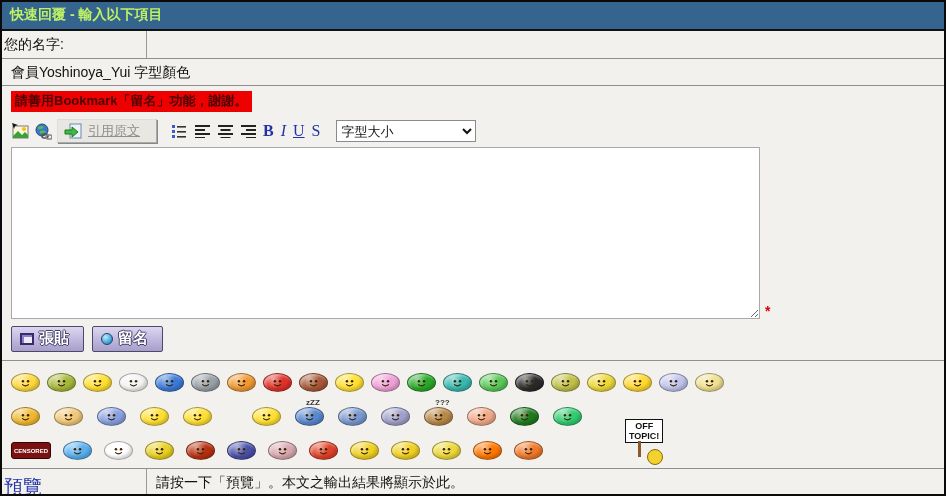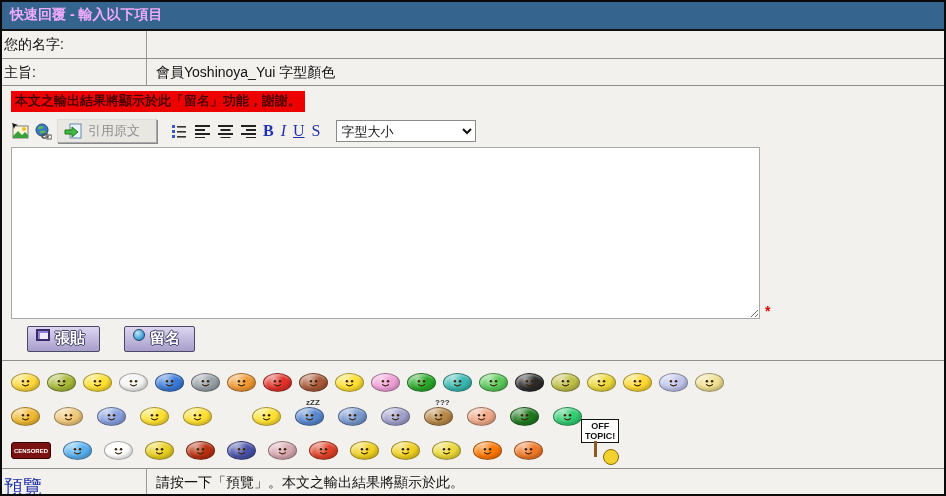--- a/index.html
+++ b/index.html
@@ -8,21 +8,21 @@
   .panel {
     width: 946px; height: 496px;
     border: 2px solid #0a0a0a;
     background: #f2f1ee;
     display: flex; flex-direction: column;
     overflow: hidden;
   }
   .titlebar {
     background: #35648f;
     border-bottom: 2px solid #111;
-    color: #f0abfc; font-weight: bold; font-size: 14px;
+    color: #bef264; font-weight: bold; font-size: 14px;
     padding: 4px 8px 5px 8px;
     flex: 0 0 auto;
   }
   .row {
     display: flex; align-items: stretch;
     border-bottom: 1px solid #8f8f8f;
     flex: 0 0 auto;
   }
   .row:last-child { border-bottom: none; }
   .labelcell {
@@ -49,20 +49,21 @@
   .toolbar { display: flex; align-items: center; gap: 5px; margin: 6px 0 3px 0; height: 26px; }
   .tbicon { width: 18px; height: 18px; display: inline-flex; align-items: center; justify-content: center; cursor: pointer; }
   .quote-btn {
     display: inline-flex; align-items: center; gap: 6px;
     background: #e9e7e1;
     border: 1px solid #aaa;
     border-top-color: #ddd; border-left-color: #ddd;
     box-shadow: 1px 1px 0 #888;
     padding: 2px 16px 2px 6px; font-size: 13px; color: #8f8f8f;
     margin-right: 8px;
+    text-decoration: underline;
   }
   .fmt-letter { font-family: "Liberation Serif", serif; color: #2233aa; font-size: 16px; line-height: 1; cursor: pointer; padding: 0 1px; }
   .fmt-b { font-weight: bold; }
   .fmt-i { font-style: italic; }
   .fmt-u { text-decoration: underline; }
   .toolbar select {
     height: 22px; font-size: 13px;
     border: 1px solid #8a8a8a; background: #fff; color: #111;
   }
   .sel-size { width: 140px; margin-left: 10px; }
@@ -72,28 +73,27 @@
     width: 749px; height: 172px;
     border: 1px solid #a9a9a9;
     background: #fff;
     resize: both;
     font-size: 13px; font-family: "Liberation Sans", sans-serif;
     outline: none;
   }
   .required { color: #e00000; font-weight: bold; font-size: 14px; margin-left: 5px; align-self: flex-end; }
   .btnrow { margin-top: 7px; display: flex; gap: 8px; }
   .lav-btn {
-    display: inline-flex; align-items: flex-start; gap: 5px;
+    display: inline-flex; align-items: center; gap: 5px;
     background: linear-gradient(#ddd6f0, #a79ecb);
     border: 1px solid #4a4a66;
     border-radius: 2px;
     padding: 2px 14px 3px 8px;
     font-size: 15px; font-weight: bold; color: #fff; cursor: pointer;
     text-shadow: 1px 0 #44406a, -1px 0 #44406a, 0 1px #44406a, 0 -1px #44406a;
-    margin-left: 16px;
   }
   .btn-glyph { width: 14px; height: 12px; display: inline-block; }
   .glyph-window { background: #efeaf8; border: 2px solid #3a2a6a; box-shadow: inset 2px 2px 0 #8f7fd0; }
   .glyph-ball { width: 12px; height: 12px; border-radius: 50%; background: radial-gradient(circle at 35% 30%, #bfeaf8, #3f9fd8 65%, #1a6aa8); border: 1px solid #246; }
 
   .smiliecell { padding: 4px 0 0 9px; }
   .smile-row { display: flex; align-items: center; height: 34px; }
   .emo {
     width: 29px; height: 19px; border-radius: 50%;
     display: inline-block; position: relative; cursor: pointer;
@@ -113,21 +113,21 @@
   .gap2 .emo, .gap2 .emo-box, .gap2 .emo-sign { margin-right: 14px; }
   .gap3 .emo, .gap3 .emo-box, .gap3 .emo-sign { margin-right: 12px; }
   .spacer { width: 26px; flex: 0 0 auto; }
   .emo-box {
     background: #7a1212; color: #fff;
     font-size: 6px; font-weight: bold; letter-spacing: 0;
     border: 1px solid #320404; border-radius: 3px;
     padding: 5px 2px 4px 2px; cursor: pointer; flex: 0 0 auto;
     line-height: 1;
   }
-  .emo-sign { display: inline-flex; flex-direction: column; align-items: center; position: relative; margin-top: -16px; cursor: pointer; flex: 0 0 auto; }
+  .emo-sign { display: inline-flex; flex-direction: column; align-items: center; position: relative; margin-top: -16px; cursor: pointer; flex: 0 0 auto; margin-left: 44px; }
   .sign-board {
     background: #fff; border: 1px solid #111;
     font-size: 9px; font-weight: bold; color: #111;
     white-space: pre-line; text-align: center; line-height: 1.15;
     padding: 1px 3px;
   }
   .sign-face {
     width: 16px; height: 16px; border-radius: 50%;
     background: #f2d22e; border: 1px solid #8a6a00;
     margin-top: 6px; align-self: flex-end;
@@ -146,27 +146,26 @@
 
 <div class="panel">
 
   <div class="titlebar">快速回覆 - 輸入以下項目</div>
 
   <div class="row row-name">
     <div class="labelcell">您的名字:</div>
   </div>
 
   <div class="row row-subj">
-    <div class="labelcell">主旨:</div>
     <div class="valuecell">會員Yoshinoya_Yui 字型顏色</div>
   </div>
 
   <div class="row row-body">
     <div class="valuecell">
-      <span class="notice">本文之輸出結果將顯示於此「留名」功能，謝謝。</span>
+      <span class="notice">請善用Bookmark「留名」功能，謝謝。</span>
 
       <div class="toolbar">
         <span class="tbicon">
           <svg width="17" height="16" viewBox="0 0 17 16">
             <rect x="1" y="3" width="15" height="12" fill="#fdf6d8" stroke="#7a7a7a"></rect>
             <path d="M1 13 L6 8 L10 12 L13 9 L16 12 L16 15 L1 15 Z" fill="#3aa03a"></path>
             <circle cx="12" cy="6" r="2" fill="#f0c020"></circle>
             <path d="M0 0 L6 2 L3 3 L2 6 Z" fill="#111"></path>
           </svg>
         </span>

